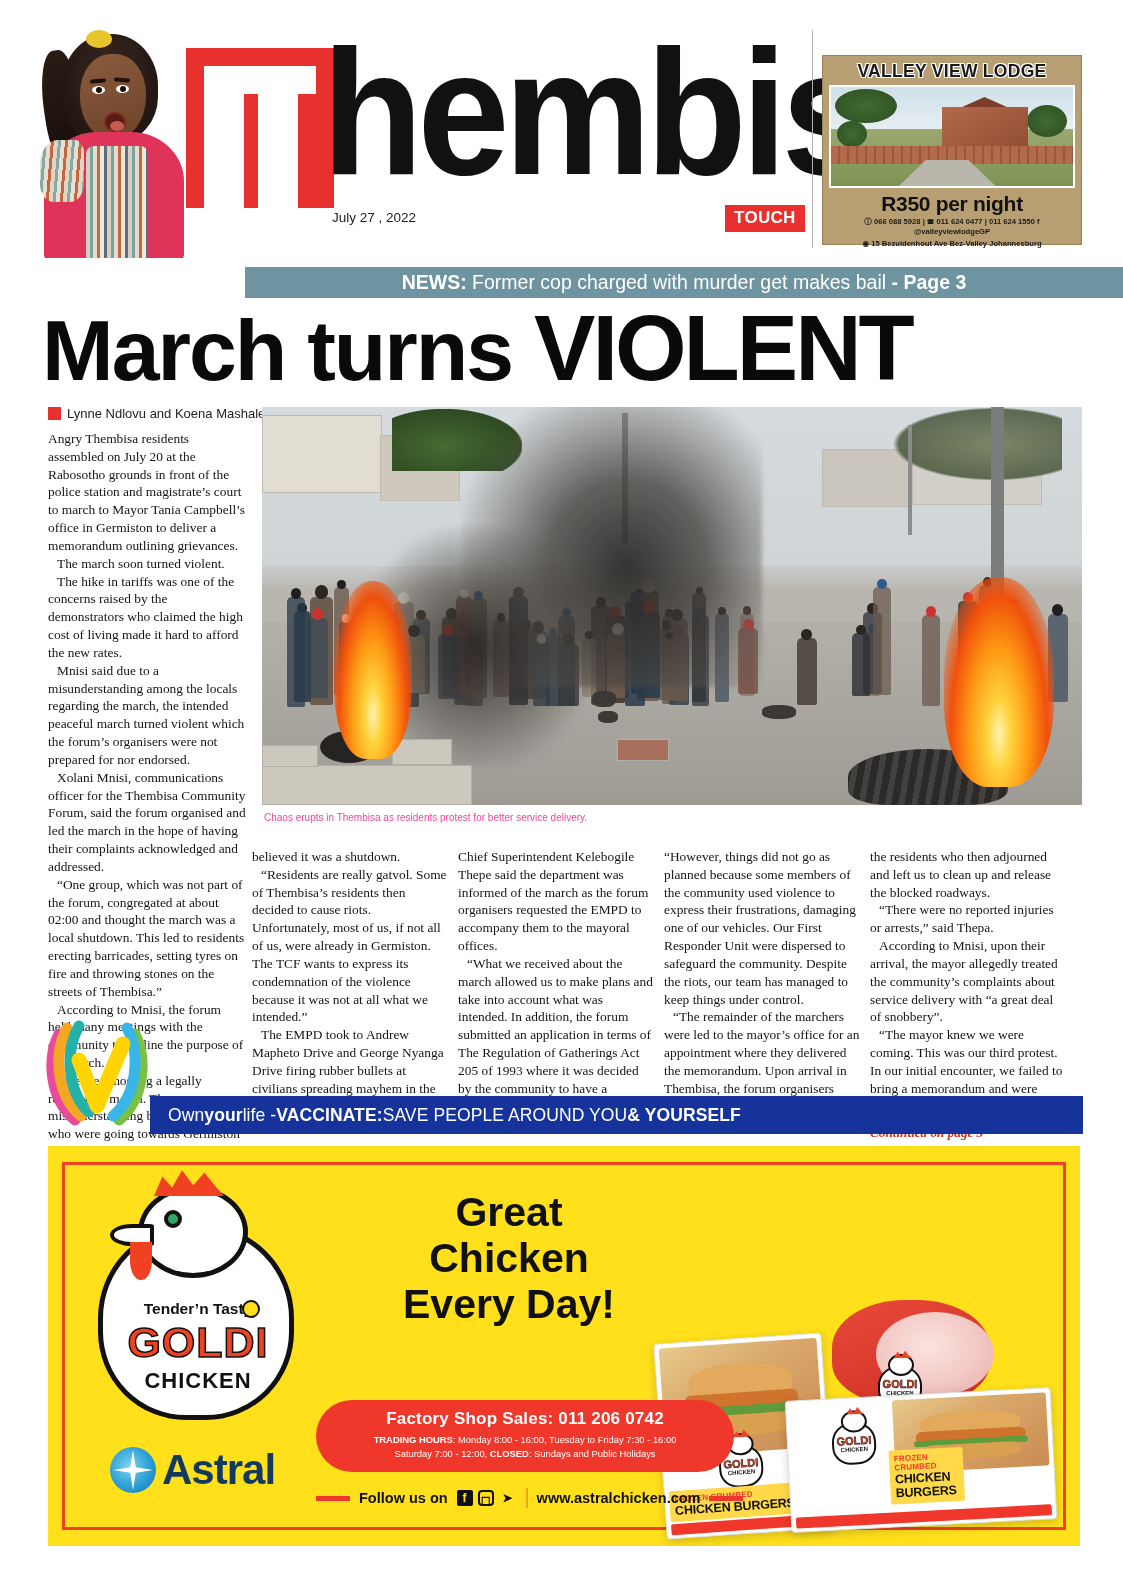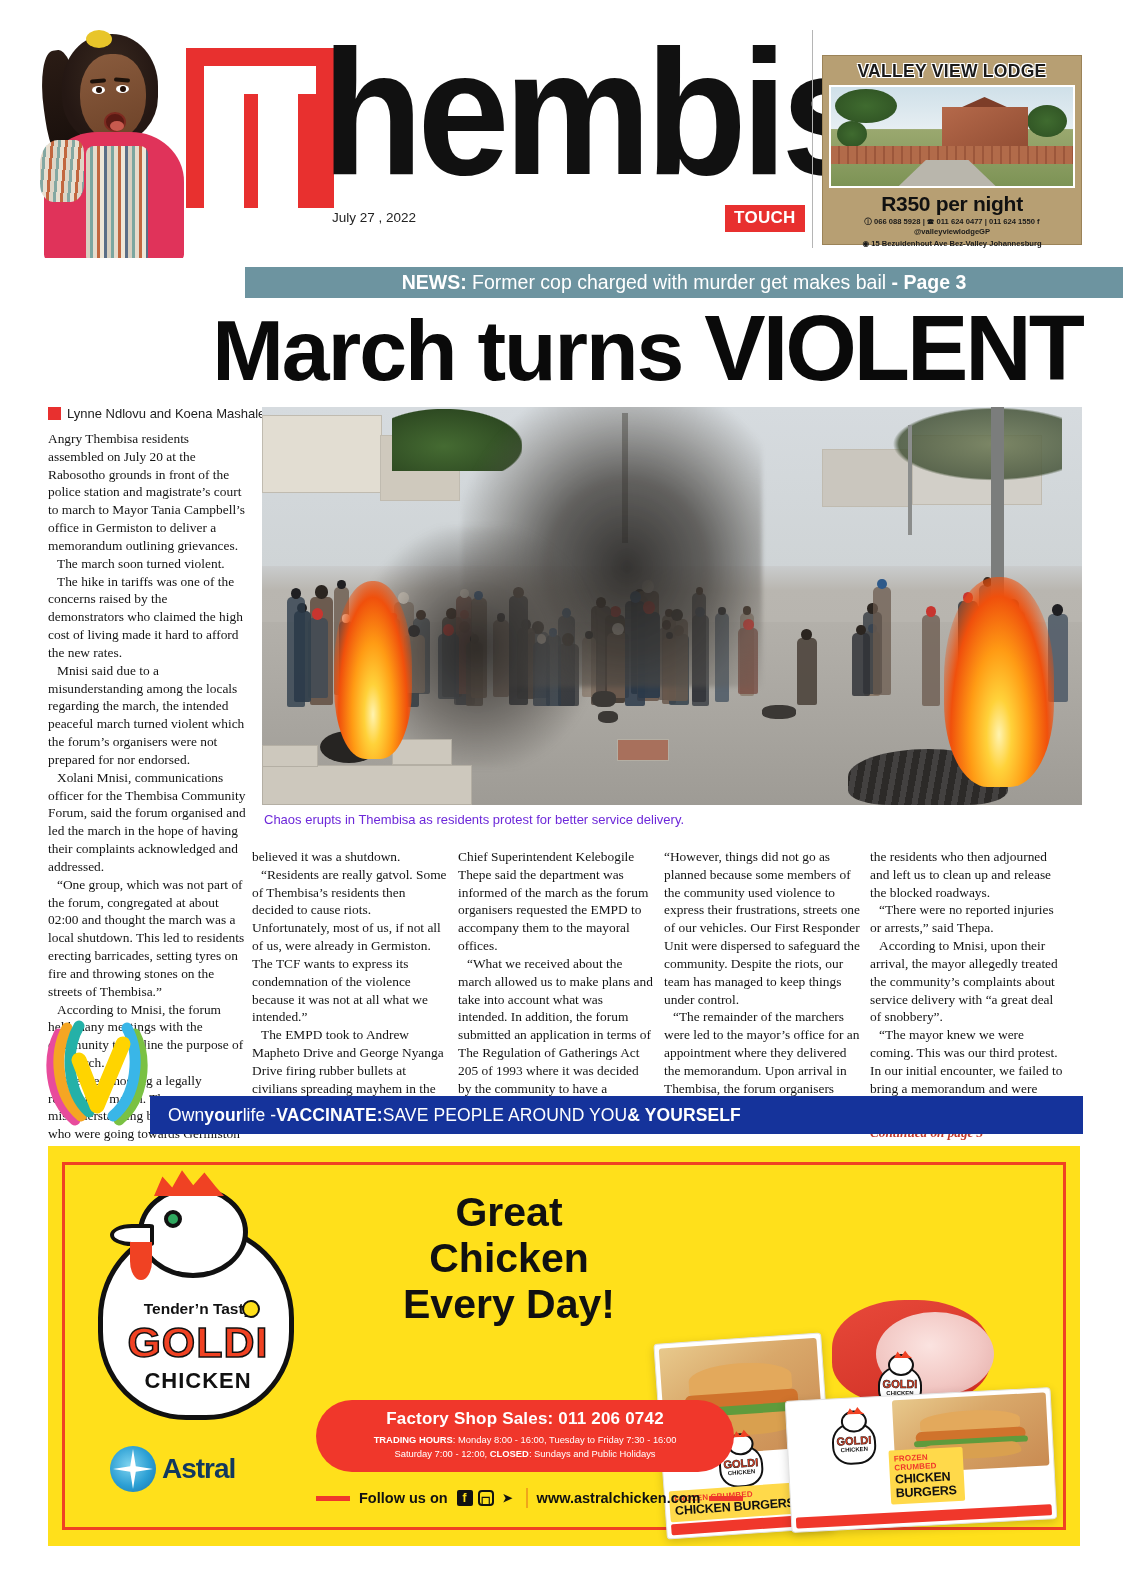--- a/index.html
+++ b/index.html
@@ -227,21 +227,20 @@
   .headline {
     position: absolute;
     left: 42px; top: 305px;
     width: 1040px;
     font-size: 86px;
     font-weight: 700;
     line-height: 0.95;
     color: #0a0a0a;
     letter-spacing: -2px;
     white-space: nowrap;
-    text-align: right;
   }
   .headline .big { font-size: 92px; letter-spacing: -3px; }
 
   
   .byline {
     position: absolute;
     left: 48px; top: 406px;
     display: flex; align-items: center;
     gap: 6px;
     font-size: 13px;
@@ -354,22 +353,22 @@
   .ph-block.b3{left:355px;bottom:44px;width:52px;height:22px;background:#a8705c;}
   .ph-block.b4{left:0;bottom:38px;width:56px;height:22px;}
   .ph-debris{position:absolute;background:#3b3835;border-radius:40%;}
   .ph-debris.d1{left:330px;bottom:98px;width:24px;height:16px;}
   .ph-debris.d2{left:336px;bottom:82px;width:20px;height:12px;}
   .ph-debris.d3{left:500px;bottom:86px;width:34px;height:14px;}
 
   .caption {
     position: absolute;
     left: 264px; top: 812px;
-    font-size: 13px;
-    color: #6d28d9;
+    font-size: 10px;
+    color: #ec4899;
   }
 
   
   .cols {
     position: absolute;
     left: 252px; top: 848px;
     width: 832px;
     display: flex;
     gap: 10px;
   }
@@ -505,21 +504,21 @@
   }
   .astral-mark::after {
     content: "";
     position: absolute; left: 50%; top: 50%;
     width: 40px; height: 40px;
     transform: translate(-50%,-50%);
     background: #fff;
     clip-path: polygon(50% 0%, 57% 43%, 100% 50%, 57% 57%, 50% 100%, 43% 57%, 0% 50%, 43% 43%);
   }
   .astral-word {
-    font-size: 28px; font-weight: 700; color: #12395e;
+    font-size: 42px; font-weight: 700; color: #12395e;
     letter-spacing: -1px;
   }
   .ad-head {
     position: absolute;
     left: 276px; top: 44px;
     width: 370px;
     text-align: center;
     font-size: 41px;
     font-weight: 700;
     line-height: 1.12;
@@ -856,21 +855,21 @@
   <div class="bcol" id="c2">
       <p>believed it was a shutdown.</p>
       <p>“Residents are really gatvol. Some of Thembisa’s residents then decided to cause riots. Unfortunately, most of us, if not all of us, were already in Germiston. The TCF wants to express its condemnation of the violence because it was not at all what we intended.”</p>
       <p>The EMPD took to Andrew Mapheto Drive and George Nyanga Drive firing rubber bullets at civilians spreading mayhem in the area during what was supposed to be a peaceful march.</p>
     </div>
   <div class="bcol" id="c3">
       <p>Chief Superintendent Kelebogile Thepe said the department was informed of the march as the forum organisers requested the EMPD to accompany them to the mayoral offices.</p>
       <p>“What we received about the march allowed us to make plans and take into account what was intended. In addition, the forum submitted an application in terms of The Regulation of Gatherings Act 205 of 1993 where it was decided by the community to have a peaceful demonstration at the Germiston precinct.</p>
     </div>
   <div class="bcol" id="c4">
-      <p>“However, things did not go as planned because some members of the community used violence to express their frustrations, streets one of our vehicles. Our First Responder Unit were dispersed to safeguard the community. Despite the riots, our team has managed to keep things under control.</p>
+      <p>“However, things did not go as planned because some members of the community used violence to express their frustrations, damaging one of our vehicles. Our First Responder Unit were dispersed to safeguard the community. Despite the riots, our team has managed to keep things under control.</p>
       <p>“The remainder of the marchers were led to the mayor’s office for an appointment where they delivered the memorandum. Upon arrival in Thembisa, the forum organisers were able to calm them down and speak with</p>
     </div>
   <div class="bcol" id="c5">
       <p>the residents who then adjourned and left us to clean up and release the blocked roadways.</p>
       <p>“There were no reported injuries or arrests,” said Thepa.</p>
       <p>According to Mnisi, upon their arrival, the mayor allegedly treated the community’s complaints about service delivery with “a great deal of snobbery”.</p>
       <p>“The mayor knew we were coming. This was our third protest. In our initial encounter, we failed to bring a memorandum and were advised to do so. We</p>
     <div class="cont">Continued on page 3</div>
   </div>
 </div>

